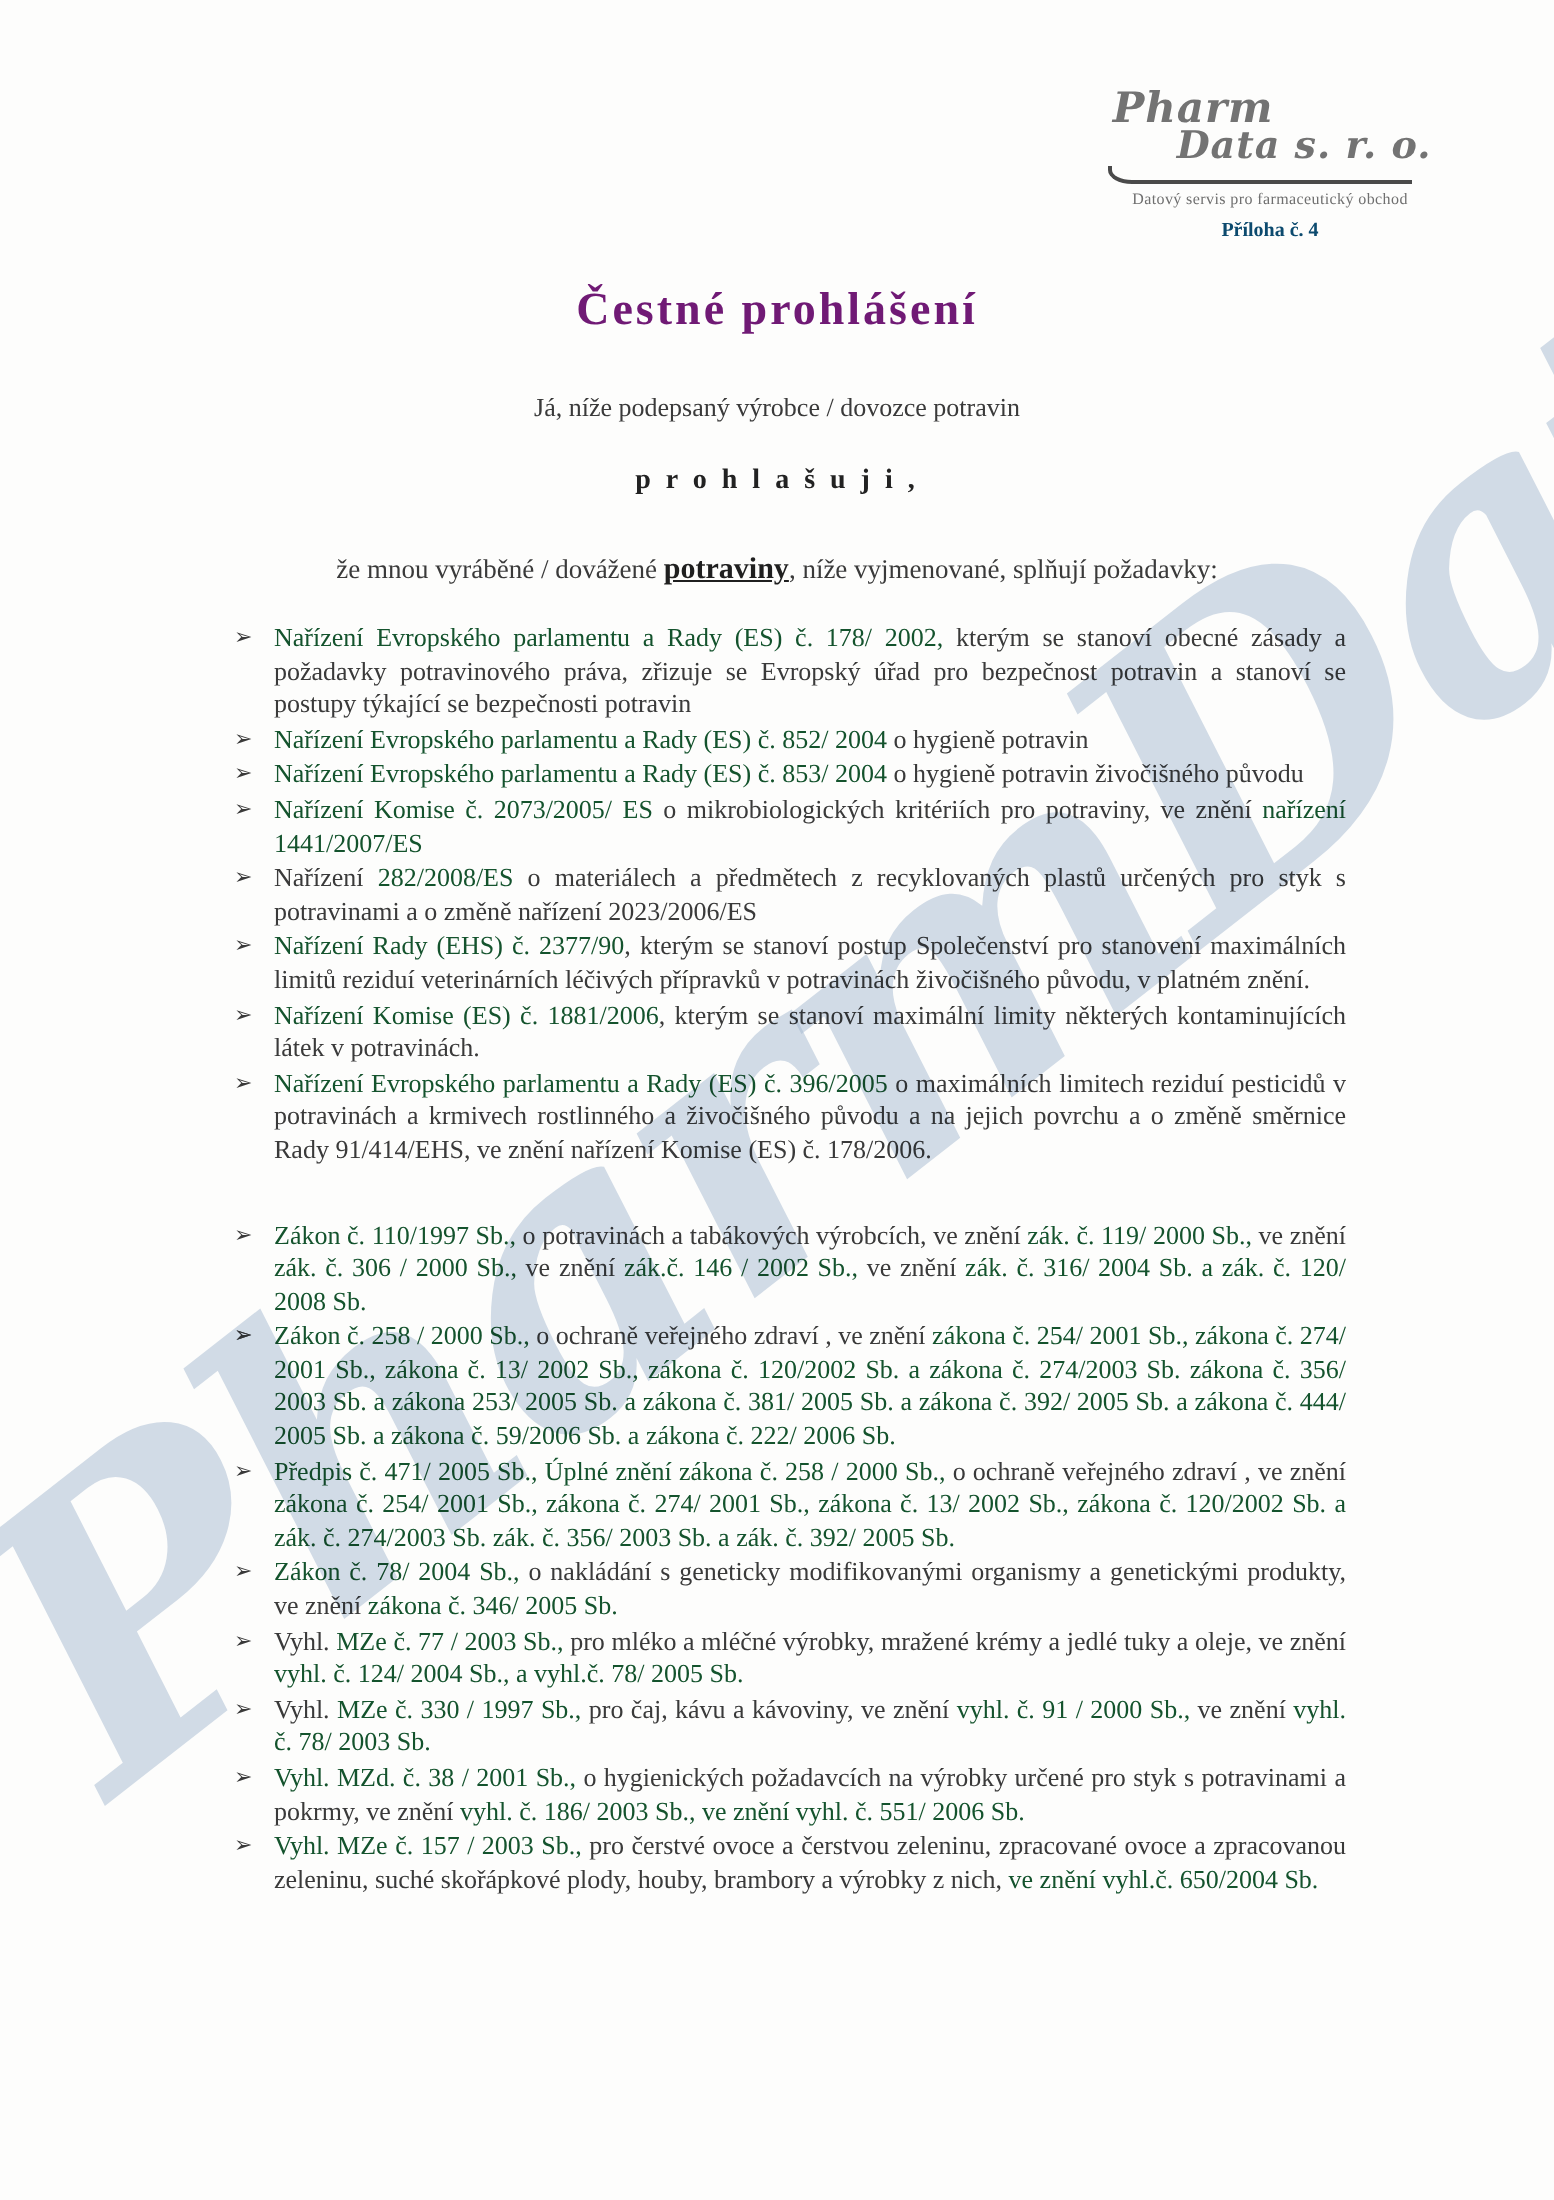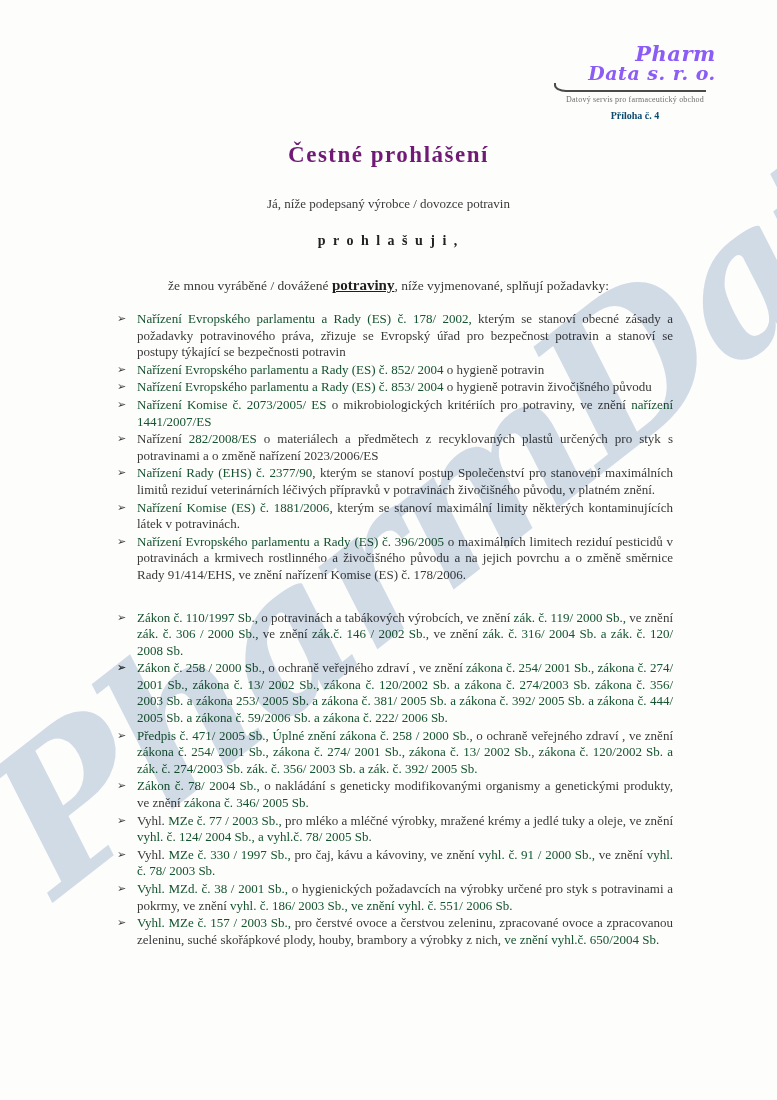--- a/index.html
+++ b/index.html
@@ -42,23 +42,23 @@
     right: 56px;
     width: 172px;
     text-align: center;
     z-index: 2;
   }
   .logo {
     display: inline-block;
     font-family: "DejaVu Serif", serif;
     font-style: italic;
     font-weight: bold;
-    color: #8b5cf6;
+    color: #737373;
     line-height: 0.95;
-    text-align: right;
+    text-align: left;
   }
   .logo-pharm { display: block; font-size: 21px; margin-left: 2px; letter-spacing: 0.5px; }
   .logo-data  { display: block; font-size: 19px; margin-left: 34px; letter-spacing: 0.5px; }
   .logo-underline {
     height: 7px;
     margin-top: 1px;
     border-bottom: 2px solid #4a4a4a;
     border-left: 2px solid #4a4a4a;
     border-bottom-left-radius: 12px 7px;
     width: 150px;

